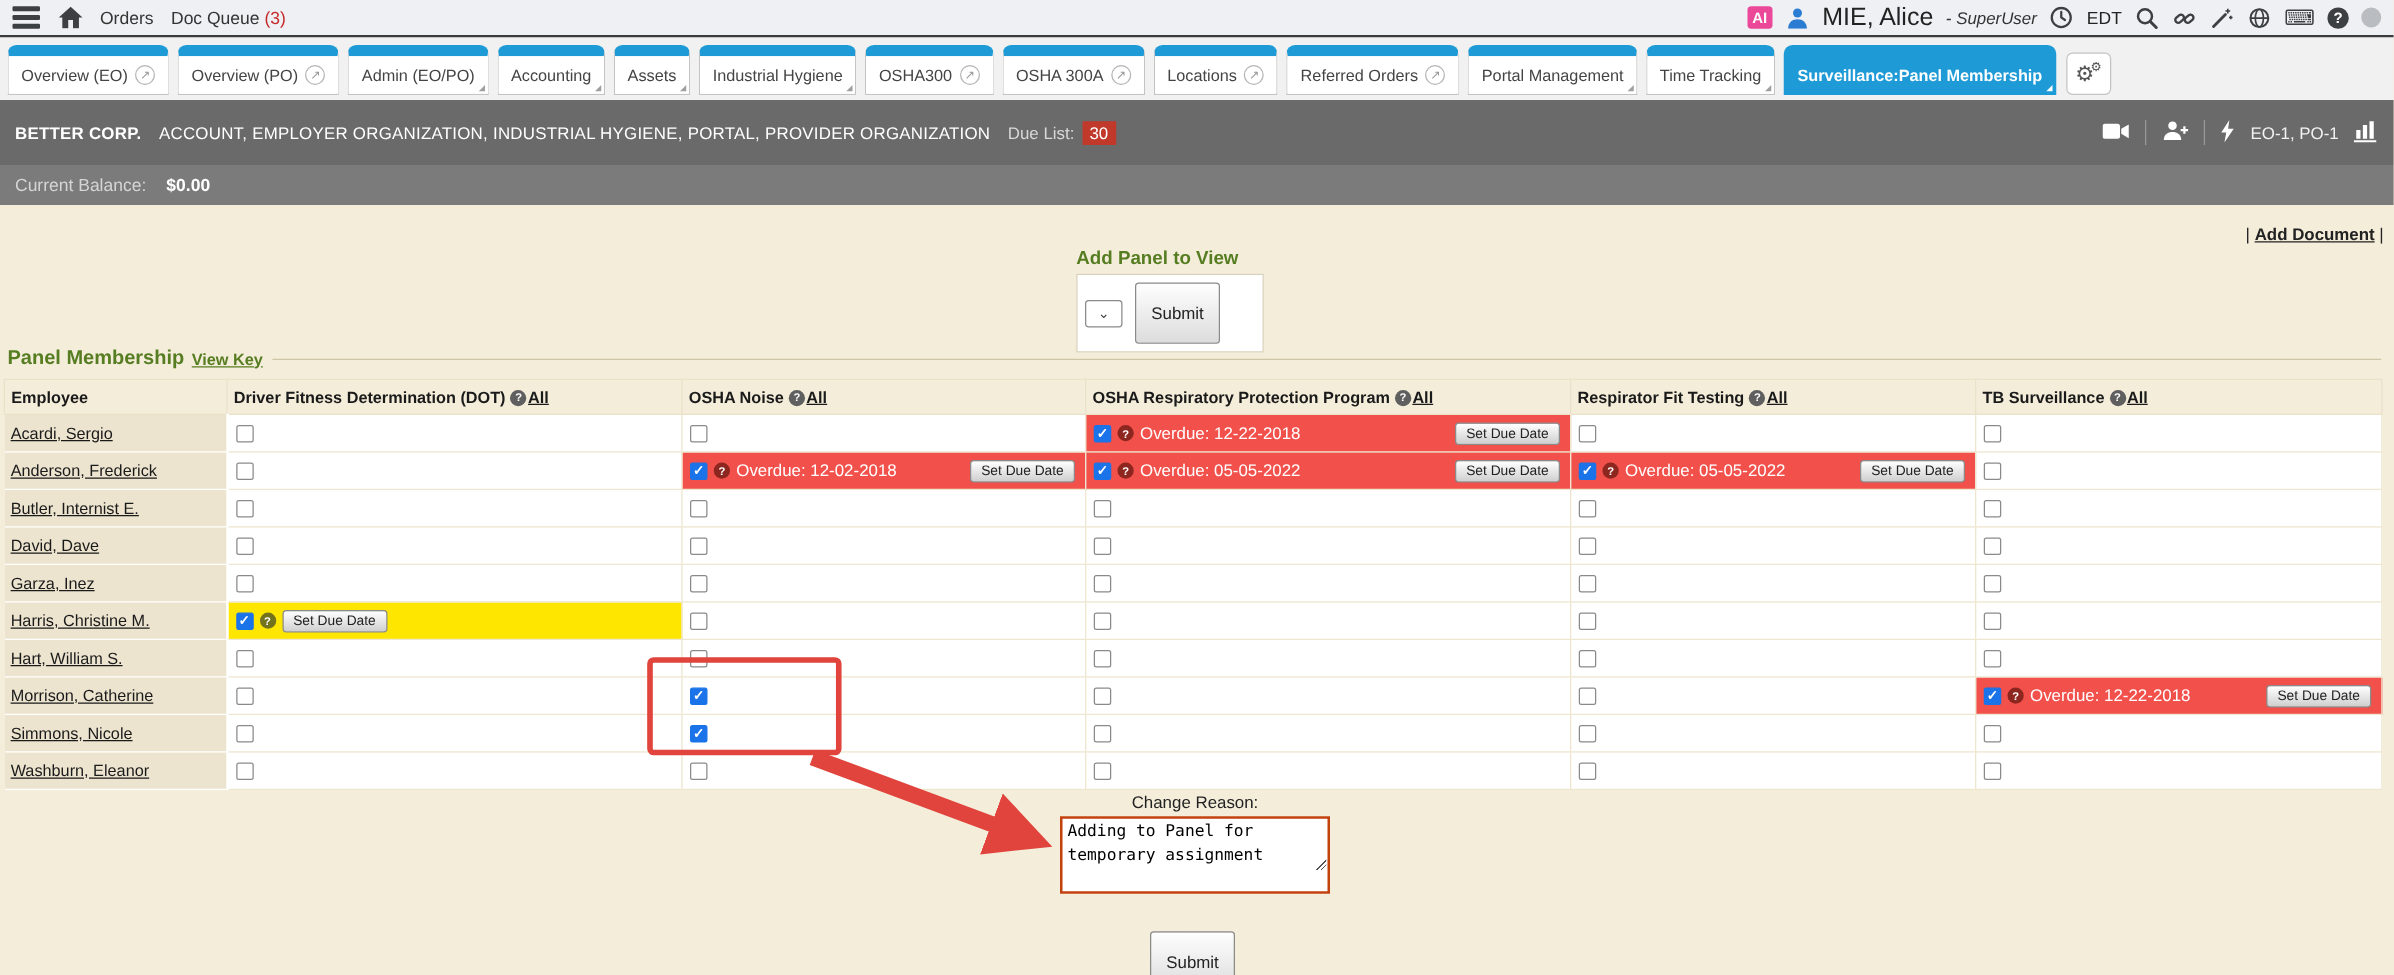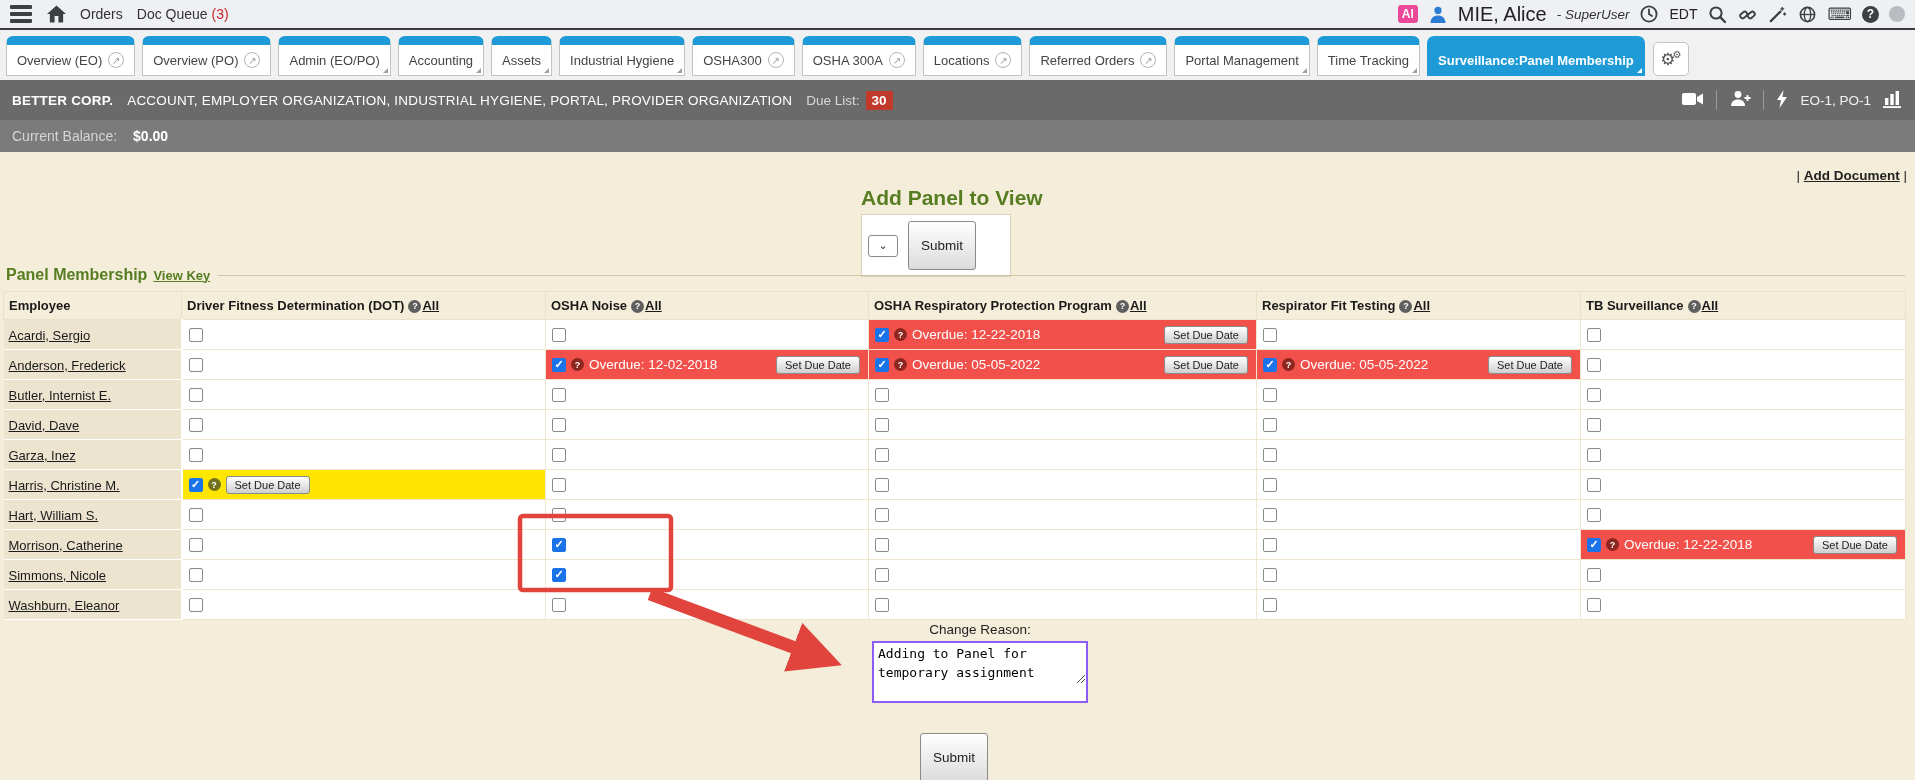--- a/index.html
+++ b/index.html
@@ -39,41 +39,41 @@
                    color:#9a9a9a; font-size:10px; display:flex; align-items:center; justify-content:center; }
   .tab.fold::after { content:''; position:absolute; right:2px; bottom:2px; width:0; height:0;
                      border-left:5px solid transparent; border-bottom:5px solid #9f9f9f; }
   .tab.active.fold::after { border-bottom-color:#fff; }
   .gear-btn { margin-left:8px; width:36px; height:34px; background:#fff; border:1px solid #c4c4c4;
               border-radius:5px; display:flex; align-items:center; justify-content:center;
               font-size:17px; color:#555; cursor:pointer; }
   .gear-btn .mini { font-size:10px; margin-left:-3px; margin-top:-10px; }
 
   
-  .entitybar { height:40px; background:#6a6a6a; color:#fff; display:flex; align-items:center;
+  .entitybar { height:52px; background:#6a6a6a; color:#fff; display:flex; align-items:center;
                padding:0 12px; gap:14px; font-size:13.5px; }
   .company { font-weight:bold; letter-spacing:.2px; }
   .context { letter-spacing:.2px; }
   .duelist-label { color:#d8d8d8; }
-  .due-badge { background:#c0392b; color:#fff; font-weight:bold; padding:2px 6px; margin-left:-8px;text-align:right; }
+  .due-badge { background:#c0392b; color:#fff; font-weight:normal; padding:2px 6px; margin-left:-8px;text-align:right; }
   .entity-right { margin-left:auto; display:flex; align-items:center; gap:12px; }
   .vsep { width:1px; height:20px; background:#999; }
   .shortcut { font-size:13.5px; color:#f2f2f2; }
   .balancebar { height:32px; background:#7b7b7b; display:flex; align-items:center; padding:0 12px;
                 font-size:14px; gap:16px; }
   .balancebar .bal-label { color:#d5d5d5; }
   .balancebar .bal-value { color:#fff; font-weight:bold; }
 
   
   .content { position:relative; height:634px; background:#f4edda; }
   .add-doc { position:absolute; top:16px; right:8px; font-size:13.5px; color:#222; }
   .add-doc a { color:#222; text-decoration:underline; font-weight:bold; cursor:pointer; }
 
   .add-panel { position:absolute; left:861px; top:34px; width:190px; }
-  .ap-title { color:#567d21; font-weight:bold; font-size:21px; margin-bottom:4px; }
+  .ap-title { color:#567d21; font-weight:bold; font-size:15px; margin-bottom:4px; }
   .ap-box { width:150px; background:#fff; border:1px solid #d8d0b8; padding:6px; display:flex;
             align-items:center; gap:10px; }
   .ap-select { width:30px; height:22px; background:#fff; border:1px solid #8a8a8a; border-radius:3px;
                display:flex; align-items:center; justify-content:center; font-size:11px; color:#333; cursor:pointer; }
   .btn { background:linear-gradient(#fefefe,#dcdcdc); border:1px solid #8a8a8a; border-radius:3px;
          font-family:"Liberation Sans", sans-serif; font-size:13.5px; color:#222; padding:16px 12px; cursor:pointer; }
 
   .pm-head { position:absolute; left:6px; top:114px; width:1899px; display:flex; align-items:center; }
   .pm-title { color:#567d21; font-weight:bold; font-size:16px; }
   .view-key { color:#567d21; font-weight:bold; font-size:13px; text-decoration:underline;
@@ -101,23 +101,23 @@
   td.red .cf { color:#fff; font-size:13.5px; }
   td.red .hq { background:#8e2620; margin:0; }
   td.yellow { background:#ffe600; }
   td.yellow .hq { background:#73731d; margin:0; }
   .sdd { background:linear-gradient(#ffffff,#cfcfcf); border:1px solid #8a8a8a; border-radius:3px;
          font-family:"Liberation Sans", sans-serif; font-size:11px; color:#222; padding:2px 8px;
          white-space:nowrap; cursor:pointer; }
   td.red .sdd { margin-left:auto; margin-right:4px; }
 
   
-  .change-reason { position:absolute; left:869px; top:470px; width:222px; text-align:center; }
+  .change-reason { position:absolute; left:845px; top:470px; width:222px; text-align:center; }
   .cr-label { font-size:13.5px; color:#222; margin-bottom:4px; }
-  .cr-ta { width:216px; height:62px; border:2px solid #8b5cf6; background:#fff; resize:none;
+  .cr-ta { width:216px; height:62px; border:2px solid #c2410c; background:#fff; resize:none;
            font-family:"DejaVu Sans Mono", monospace; font-size:13px; padding:2px 4px; line-height:1.45; }
   .cr-grip { position:absolute; right:6px; bottom:24px; width:9px; height:9px; pointer-events:none;
              background:
                linear-gradient(135deg, transparent 0 54%, #555 54% 60%, transparent 60% 74%, #555 74% 80%, transparent 80%); }
   .submit-bottom { position:absolute; left:920px; top:581px; }
 
   
   .overlay { position:absolute; inset:0; pointer-events:none; z-index:6; }
 </style>
 </head>

